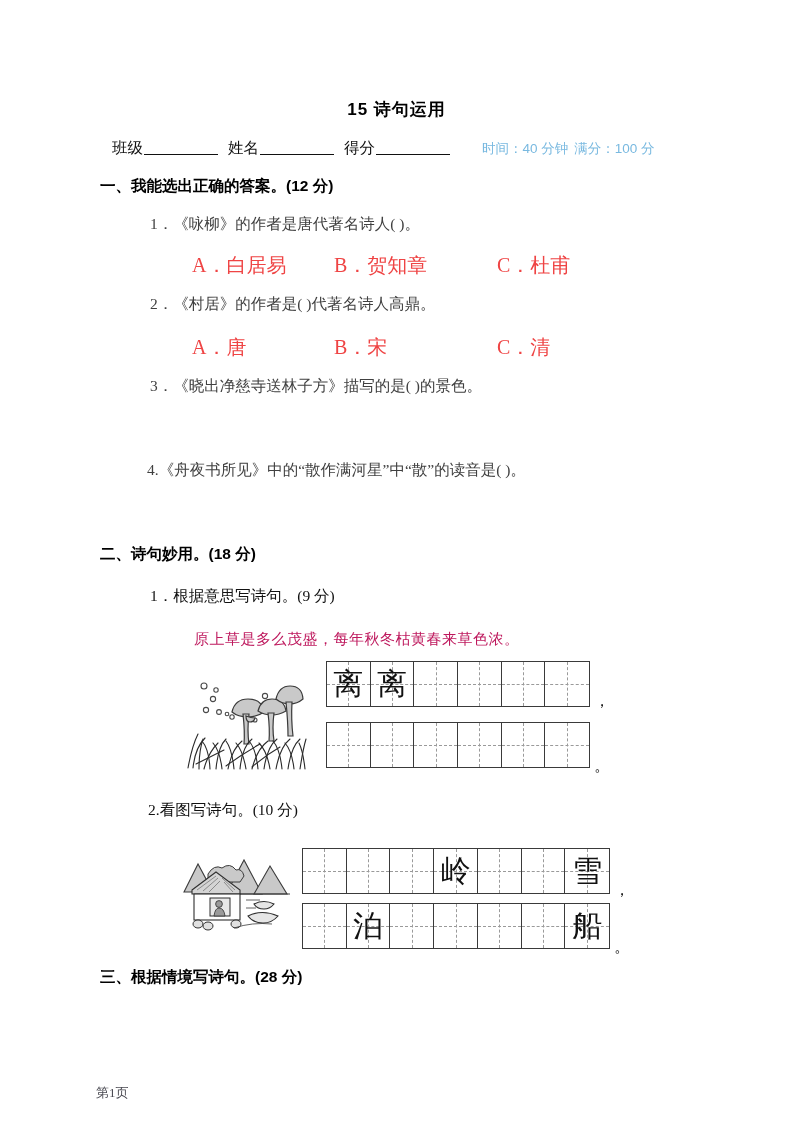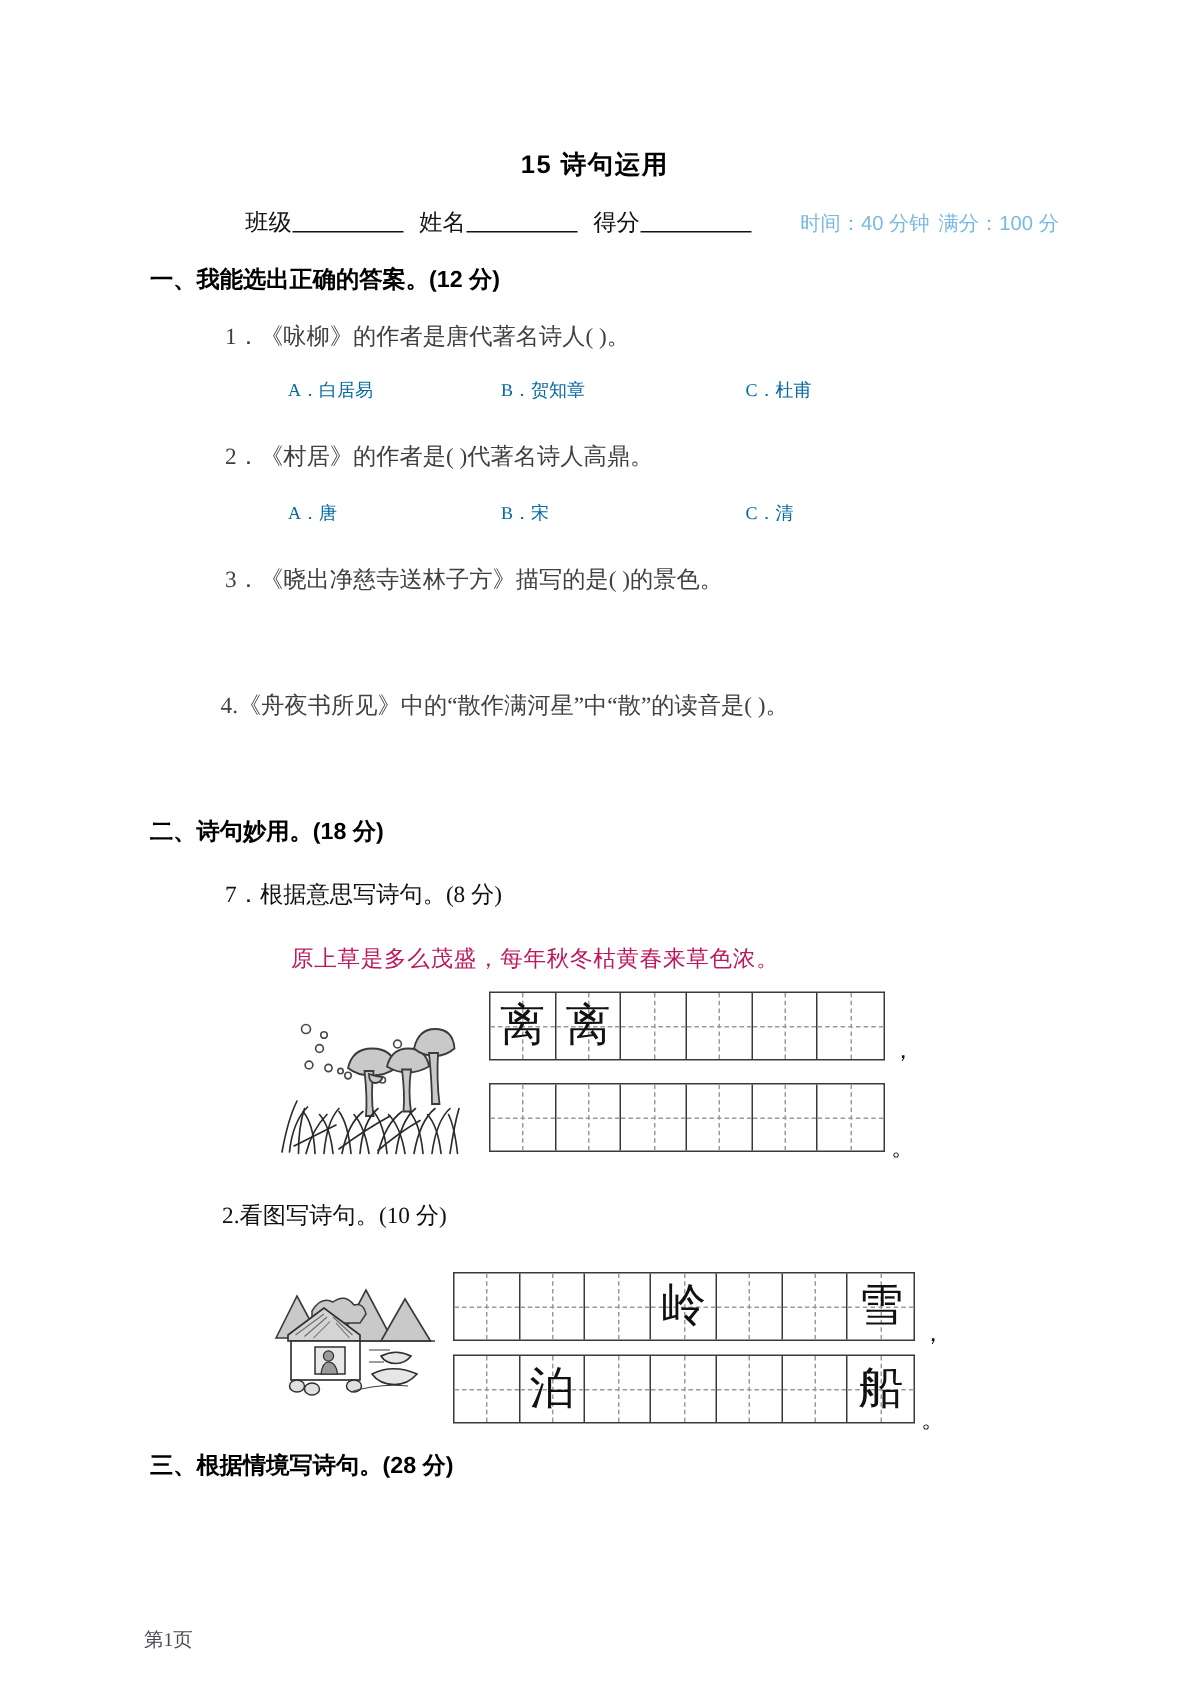--- a/index.html
+++ b/index.html
@@ -39,21 +39,20 @@
 
   
   .info-line {
     position: absolute;
     left: 112px;
     top: 138px;
     width: 600px;
     height: 24px;
     white-space: nowrap;
     font-size: 15.5px;
-    text-align: right;
   }
   .info-field {
     display: inline-block;
     color: #111;
   }
   .info-blank {
     display: inline-block;
     border-bottom: 1.4px solid #111;
     width: 74px;
     height: 15px;
@@ -82,23 +81,23 @@
 
   
   .q-line {
     position: absolute;
     font-size: 15.5px;
     white-space: nowrap;
     color: #404040;
   }
   .opt-row {
     position: absolute;
-    font-size: 12px;
-    white-space: nowrap;
-    color: #0369a1;
+    font-size: 20px;
+    white-space: nowrap;
+    color: #ef4444;
   }
   .opt {
     display: inline-block;
   }
   .opt-a { position: absolute; left: 0; }
   .opt-b { position: absolute; left: 142px; }
   .opt-c { position: absolute; left: 305px; }
 
   .sub-q {
     position: absolute;
@@ -215,21 +214,21 @@
   <div class="q-line" style="left:150px; top:376px;">
     <span>3．</span><span>《晓出净慈寺送林子方》描写的是(      )的景色。</span>
   </div>
 
   <div class="q-line" style="left:147px; top:460px;">
     <span>4.</span><span>《舟夜书所见》中的“散作满河星”中“散”的读音是(      )。</span>
   </div>
 
   <div class="sec-head" style="top:544px;">二、诗句妙用。(18 分)</div>
 
-  <div class="sub-q" style="left:150px; top:586px;">7．根据意思写诗句。(8 分)</div>
+  <div class="sub-q" style="left:150px; top:586px;">1．根据意思写诗句。(9 分)</div>
 
   <div class="meaning-line" style="left:194px; top:630px;">原上草是多么茂盛，每年秋冬枯黄春来草色浓。</div>
 
   <div class="illus" style="left:186px; top:668px; width:122px; height:106px;">
     <svg viewBox="0 0 122 106" width="122" height="106" xmlns="http://www.w3.org/2000/svg">
       <rect x="0" y="0" width="122" height="106" fill="#ffffff"></rect>
 
       <g fill="none" stroke="#4a4a4a" stroke-width="1.1">
         <circle cx="18" cy="18" r="3"></circle>
         <circle cx="30" cy="22" r="2.2"></circle>

